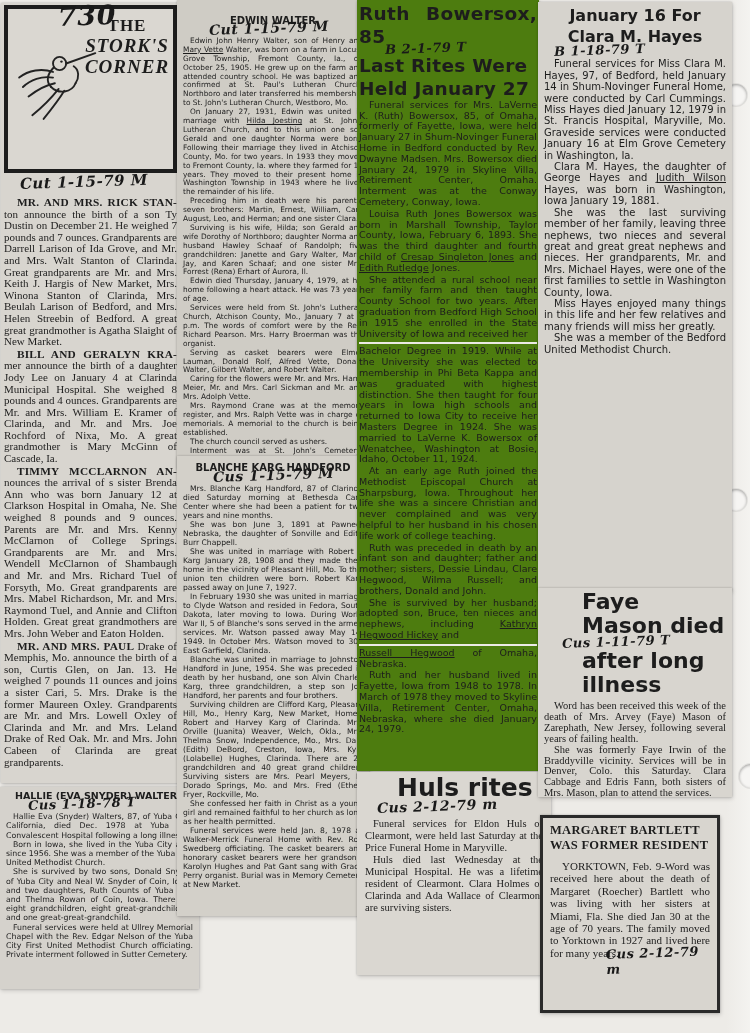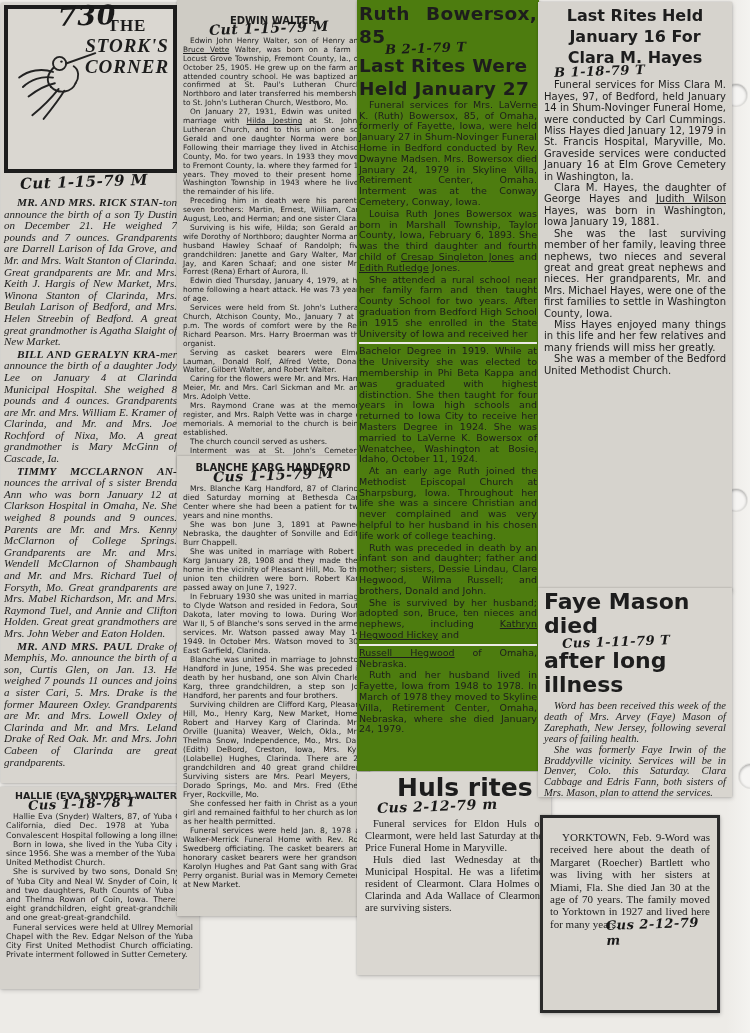--- a/index.html
+++ b/index.html
@@ -18,21 +18,21 @@
   .stork-clip{left:1px;top:3px;width:173px;height:780px;background:#d8d5cf;padding:0 3px;}
   .stork-box{margin:2px 0 2px;border:4px solid #1d1d1d;height:160px;position:relative;background:#dad7d1;}
   .pagenum{position:absolute;top:-8px;left:50px;font-size:27px;}
   .stork-svg{position:absolute;left:-2px;top:26px;width:94px;height:104px;}
   .stork-title{position:absolute;right:2px;top:8px;width:88px;text-align:center;
         font-weight:bold;line-height:1.1;letter-spacing:1px;color:#1c1c1c;}
   .stork-title .t1{font-size:17px;}
   .stork-title .t2{font-size:19px;font-style:italic;}
   .stork-note{font-size:15px;margin:2px 0 4px 16px;}
   .serif-body{font-size:11px;line-height:11.6px;text-align:justify;}
-  .serif-body p{margin:0 0 1px;text-indent:13px;font-style:italic;}
+  .serif-body p{margin:0 0 1px;text-indent:13px;}
   .serif-body strong{font-size:11.3px;letter-spacing:.2px;}
 
   
   .hallie-clip{left:0;top:787px;width:187px;height:196px;background:#d5d2cc;padding:3px 6px;
         font-family:"DejaVu Sans",sans-serif;font-size:7.8px;line-height:9.2px;text-align:justify;}
   .hallie-clip .hdr{text-align:center;font-weight:bold;font-size:9.5px;line-height:11px;}
   .hallie-clip .hand{font-size:13px;margin:0 0 2px 22px;}
   .hallie-clip p{margin:0;text-indent:7px;}
 
   
@@ -63,23 +63,23 @@
   .huls-clip p{margin:0;text-indent:8px;}
 
   
   .hayes-clip{left:538px;top:2px;width:182px;height:583px;background:#d6d3cd;padding:3px 6px;
         font-family:"DejaVu Sans",sans-serif;font-size:10px;line-height:11.4px;text-align:justify;}
   .hayes-clip .hl{font-weight:bold;font-size:16px;line-height:21px;text-align:center;}
   .hayes-clip .hand{font-size:13px;margin:-1px 0 1px 10px;}
   .hayes-clip p{margin:0;text-indent:10px;}
 
   .faye-clip{left:538px;top:588px;width:182px;height:205px;background:#d8d5cf;padding:2px 6px;}
-  .faye-clip .hl{font-family:"DejaVu Sans",sans-serif;font-weight:bold;font-size:22px;line-height:24px;}
+  .faye-clip .hl{font-family:"DejaVu Sans",sans-serif;font-weight:bold;font-size:22px;line-height:24px;margin-left:38px;}
   .faye-clip .hand{font-size:13px;margin:-2px 0 -2px 18px;}
-  .faye-clip .bod{font-size:10.5px;line-height:10.9px;text-align:justify;margin-top:4px;font-style:italic;}
+  .faye-clip .bod{font-size:10.5px;line-height:10.9px;text-align:justify;margin-top:4px;}
   .faye-clip p{margin:0;text-indent:10px;}
 
   .bartlett-clip{left:540px;top:815px;width:180px;height:198px;background:#d8d5cf;
         border:3px solid #2a2a2a;padding:5px 7px;box-sizing:border-box;}
   .bartlett-clip .hdr{font-weight:bold;font-size:12.5px;line-height:14.5px;letter-spacing:.3px;}
   .bartlett-clip .bod{font-size:11px;line-height:12.4px;text-align:justify;margin-top:8px;}
   .bartlett-clip p{margin:0;text-indent:12px;}
   .bartlett-note{font-size:13px;margin:-12px 0 0 56px;position:relative;}
 </style>
 </head>
@@ -132,21 +132,21 @@
         <p>Born in Iowa, she lived in the Yuba City area since 1956. She was a member of the Yuba City United Methodist Church.</p>
         <p>She is survived by two sons, Donald Snyder of Yuba City and Neal W. Snyder of Coin, Iowa, and two daughters, Ruth Counts of Yuba City and Thelma Rowan of Coin, Iowa. There are eight grandchildren, eight great-grandchildren and one great-great-grandchild.</p>
         <p>Funeral services were held at Ullrey Memorial Chapel with the Rev. Edgar Nelson of the Yuba City First United Methodist Church officiating. Private interment followed in Sutter Cemetery.</p>
       </div>
   </div>
 
   <div class="clip edwin-clip">
     <div class="hdr">EDWIN WALTER</div>
     <div class="hand">Cut 1-15-79 M</div>
     <div>
-        <p><span>Edwin John Henry Walter, son of Henry and </span><u>Bruce Vette</u><span> Walter, was born on a farm in Locust Grove Township, Fremont County, Ia., on October 25, 1905. He grew up on the farm and attended country school. He was baptized and confirmed at St. Paul's Lutheran Church, Northboro and later transferred his membership to St. John's Lutheran Church, Westboro, Mo.</span></p>
+        <p><span>Edwin John Henry Walter, son of Henry and </span><u>Mary Vette</u><span> Walter, was born on a farm in Locust Grove Township, Fremont County, Ia., on October 25, 1905. He grew up on the farm and attended country school. He was baptized and confirmed at St. Paul's Lutheran Church, Northboro and later transferred his membership to St. John's Lutheran Church, Westboro, Mo.</span></p>
         <p><span>On January 27, 1931, Edwin was united in marriage with </span><u>Hilda Joesting</u><span> at St. John's Lutheran Church, and to this union one son Gerald and one daughter Norma were born. Following their marriage they lived in Atchison County, Mo. for two years. In 1933 they moved to Fremont County, Ia. where they farmed for 10 years. They moved to their present home in Washington Township in 1943 where he lived the remainder of his life.</span></p>
         <p>Preceding him in death were his parents; seven brothers: Martin, Ernest, William, Carl, August, Leo, and Herman; and one sister Clara.</p>
         <p>Surviving is his wife, Hilda; son Gerald and wife Dorothy of Northboro; daughter Norma and husband Hawley Schaaf of Randolph; five grandchildren: Janette and Gary Walter, Mark, Jay, and Karen Schaaf; and one sister Mrs. Forrest (Rena) Erhart of Aurora, Il.</p>
         <p>Edwin died Thursday, January 4, 1979, at his home following a heart attack. He was 73 years of age.</p>
         <p>Services were held from St. John's Lutheran Church, Atchison County, Mo., January 7 at 2 p.m. The words of comfort were by the Rev. Richard Pearson. Mrs. Harry Broerman was the organist.</p>
         <p>Serving as casket bearers were Elmer Lauman, Donald Rolf, Alfred Vette, Donald Walter, Gilbert Walter, and Robert Walter.</p>
         <p>Caring for the flowers were Mr. and Mrs. Harry Meier, Mr. and Mrs. Carl Sickman and Mr. and Mrs. Adolph Vette.</p>
         <p>Mrs. Raymond Crane was at the memory register, and Mrs. Ralph Vette was in charge of memorials. A memorial to the church is being established.</p>
         <p>The church council served as ushers.</p>
         <p>Interment was at St. John's Cemetery, Atchison County, Mo.</p>
@@ -193,21 +193,20 @@
   <div class="clip huls-clip">
     <div class="hl">Huls rites</div>
     <div class="hand">Cus 2-12-79 m</div>
     <div class="bod">
         <p>Funeral services for Eldon Huls of Clearmont, were held last Saturday at the Price Funeral Home in Maryville.</p>
         <p>Huls died last Wednesday at the Municipal Hospital. He was a lifetime resident of Clearmont. Clara Holmes of Clarinda and Ada Wallace of Clearmont are surviving sisters.</p>
       </div>
   </div>
 
   <div class="clip hayes-clip">
-    <div class="hl">Last Rites Held</div>
     <div class="hl">January 16 For</div>
     <div class="hl">Clara M. Hayes</div>
     <div class="hand">B 1-18-79 T</div>
     <div>
         <p>Funeral services for Miss Clara M. Hayes, 97, of Bedford, held January 14 in Shum-Novinger Funeral Home, were conducted by Carl Cummings. Miss Hayes died January 12, 1979 in St. Francis Hospital, Maryville, Mo. Graveside services were conducted January 16 at Elm Grove Cemetery in Washington, Ia.</p>
         <p><span>Clara M. Hayes, the daughter of George Hayes and </span><u>Judith Wilson</u><span> Hayes, was born in Washington, Iowa January 19, 1881.</span></p>
         <p>She was the last surviving member of her family, leaving three nephews, two nieces and several great and great great nephews and nieces. Her grandparents, Mr. and Mrs. Michael Hayes, were one of the first families to settle in Washington County, Iowa.</p>
         <p>Miss Hayes enjoyed many things in this life and her few relatives and many friends will miss her greatly.</p>
         <p>She was a member of the Bedford United Methodist Church.</p>
       </div>
@@ -217,18 +216,19 @@
     <div class="hl">Faye Mason died</div>
     <div class="hand">Cus 1-11-79 T</div>
     <div class="hl">after long illness</div>
     <div class="bod">
         <p>Word has been received this week of the death of Mrs. Arvey (Faye) Mason of Zarephath, New Jersey, following several years of failing health.</p>
         <p>She was formerly Faye Irwin of the Braddyville vicinity. Services will be in Denver, Colo. this Saturday. Clara Cabbage and Edris Fann, both sisters of Mrs. Mason, plan to attend the services.</p>
       </div>
   </div>
 
   <div class="clip bartlett-clip">
+    <div class="hdr">MARGARET BARTLETT WAS FORMER RESIDENT</div>
     <div class="bod">
         <p>YORKTOWN, Feb. 9-Word was received here about the death of Margaret (Roecher) Bartlett who was living with her sisters at Miami, Fla. She died Jan 30 at the age of 70 years. The family moved to Yorktown in 1927 and lived here for many years.</p>
       </div>
     <div class="hand bartlett-note">Cus 2-12-79 m</div>
   </div>
 </div>
 
 </body></html>

